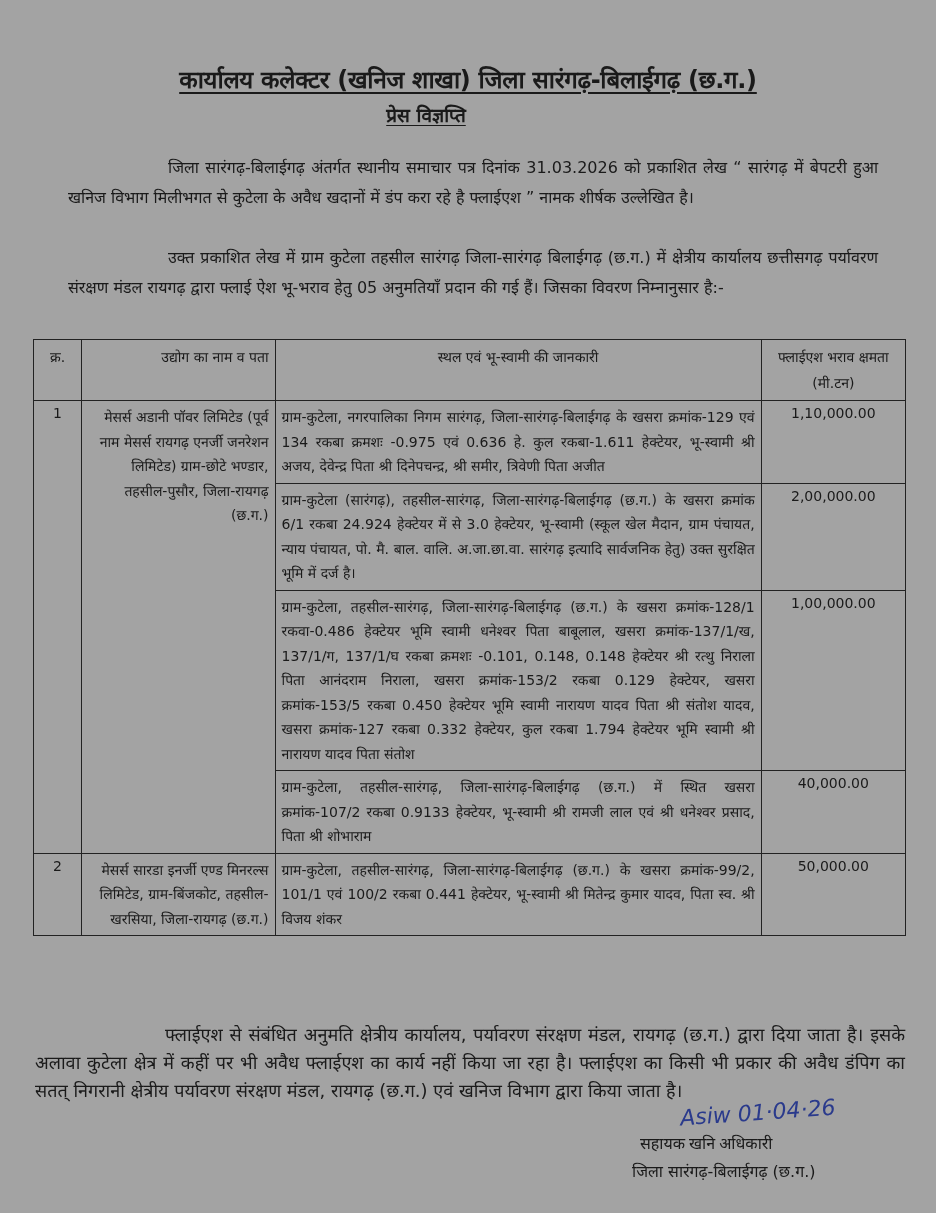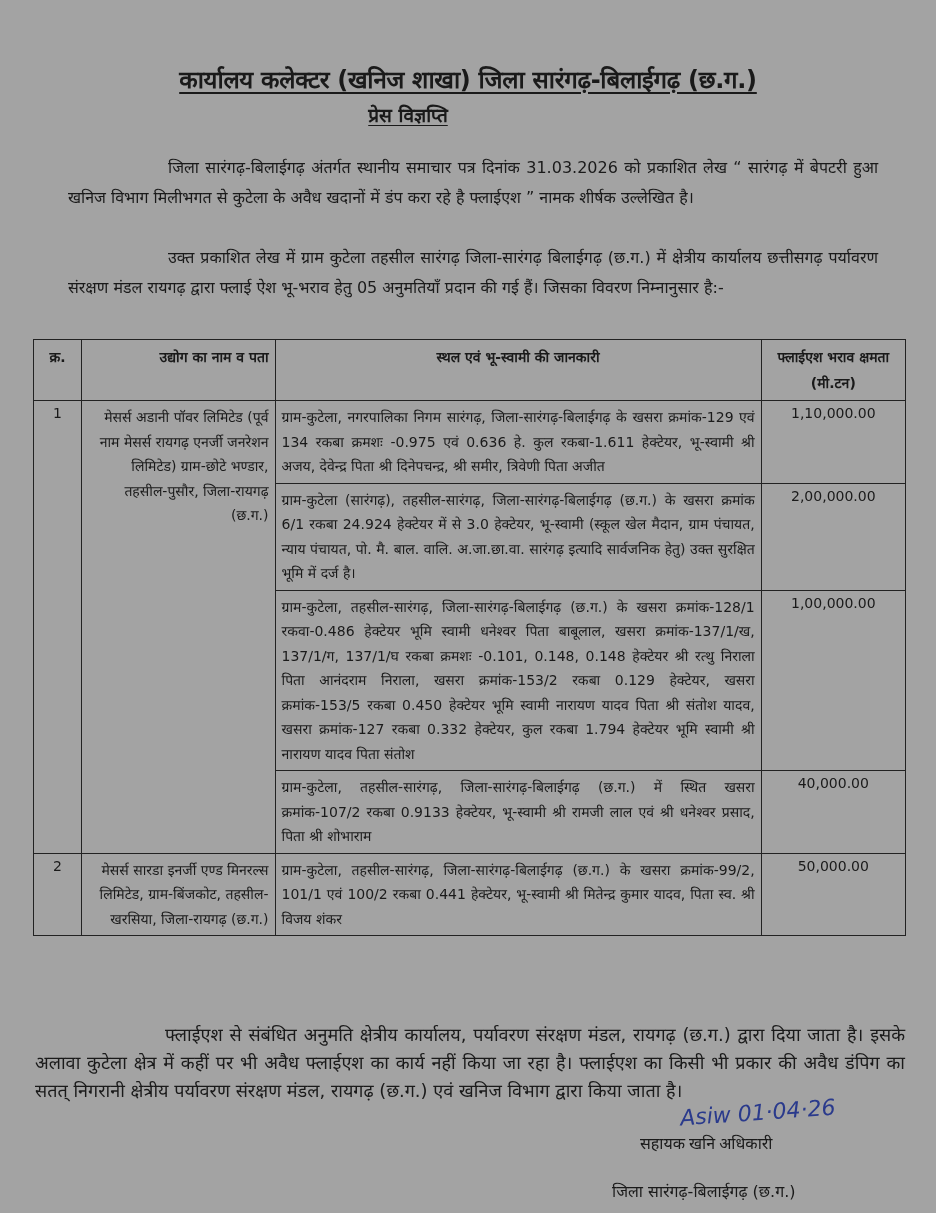--- a/index.html
+++ b/index.html
@@ -10,21 +10,21 @@
       position: relative;
     }
     .page { position: absolute; left: 0; top: 0; width: 936px; height: 1213px; background: #a3a3a3; }
     .heading {
       position: absolute; left: 0; width: 936px; top: 62px;
       text-align: center; font-family: "DejaVu Sans", sans-serif;
       font-size: 24px; font-weight: bold; letter-spacing: -0.3px;
     }
     .heading span { text-decoration: underline; text-underline-offset: 4px; }
     .subheading {
-      position: absolute; left: 0; width: 816px; top: 102px;
+      position: absolute; left: 18px; width: 816px; top: 102px;
       text-align: center; font-family: "DejaVu Sans", sans-serif;
       font-size: 19px; font-weight: bold;
     }
     .subheading span { text-decoration: underline; text-underline-offset: 3px; }
     .para {
       position: absolute; left: 68px; width: 810px;
       font-family: "DejaVu Sans", sans-serif;
       font-size: 16px; line-height: 30px; text-align: justify;
       text-indent: 100px;
     }
@@ -32,21 +32,21 @@
     .p2 { top: 227px; }
     table.details {
       position: absolute; left: 33px; top: 339px; width: 873px;
       border-collapse: collapse;
       font-family: "DejaVu Sans", sans-serif; font-size: 14px;
     }
     table.details th, table.details td {
       border: 1.5px solid #222; vertical-align: top;
       padding: 4px 6px;
     }
-    table.details th { font-weight: bold; line-height: 26px; }
+    table.details th { font-weight: normal; line-height: 26px; }
     th.col-sn, td.col-sn { width: 34px; text-align: center; }
     th.col-ind, td.col-ind { width: 176px; text-align: right; }
     th.col-site { width: 462px; text-align: center; }
     td.col-site { text-align: justify; line-height: 24.5px; }
     th.col-cap { width: 128px; text-align: center; }
     td.col-cap { text-align: center; }
     td.col-ind { line-height: 24.5px; }
     .footer-para {
       position: absolute; left: 35px; width: 870px; top: 1003px;
       font-family: "DejaVu Sans", sans-serif;
@@ -56,22 +56,22 @@
     .signature {
       position: absolute; left: 680px; top: 1100px;
       font-family: "DejaVu Sans", sans-serif; font-style: italic;
       color: #2a3a8c; font-size: 22px; transform: rotate(-4deg);
     }
     .sign-title {
       position: absolute; left: 640px; top: 1132px;
       font-family: Liberation Serif, serif; font-size: 16px;
     }
     .sign-district {
-      position: absolute; left: 612px; top: 1160px;
-      font-family: "DejaVu Sans", sans-serif; font-size: 16px; margin-top: 20px;
+      position: absolute; left: 632px; top: 1160px;
+      font-family: "DejaVu Sans", sans-serif; font-size: 16px;
     }
   </style>
 </head>
 <body>
 
 <div class="page">
   <div class="heading"><span>कार्यालय कलेक्टर (खनिज शाखा)  जिला सारंगढ़-बिलाईगढ़ (छ.ग.)</span></div>
   <div class="subheading"><span>प्रेस विज्ञप्ति</span></div>
 
   <p class="para p1">जिला सारंगढ़-बिलाईगढ़ अंतर्गत स्थानीय समाचार पत्र दिनांक 31.03.2026 को प्रकाशित लेख “ सारंगढ़ में बेपटरी हुआ खनिज विभाग मिलीभगत से कुटेला के अवैध खदानों में डंप करा रहे है फ्लाईएश ” नामक शीर्षक उल्लेखित है।</p>

